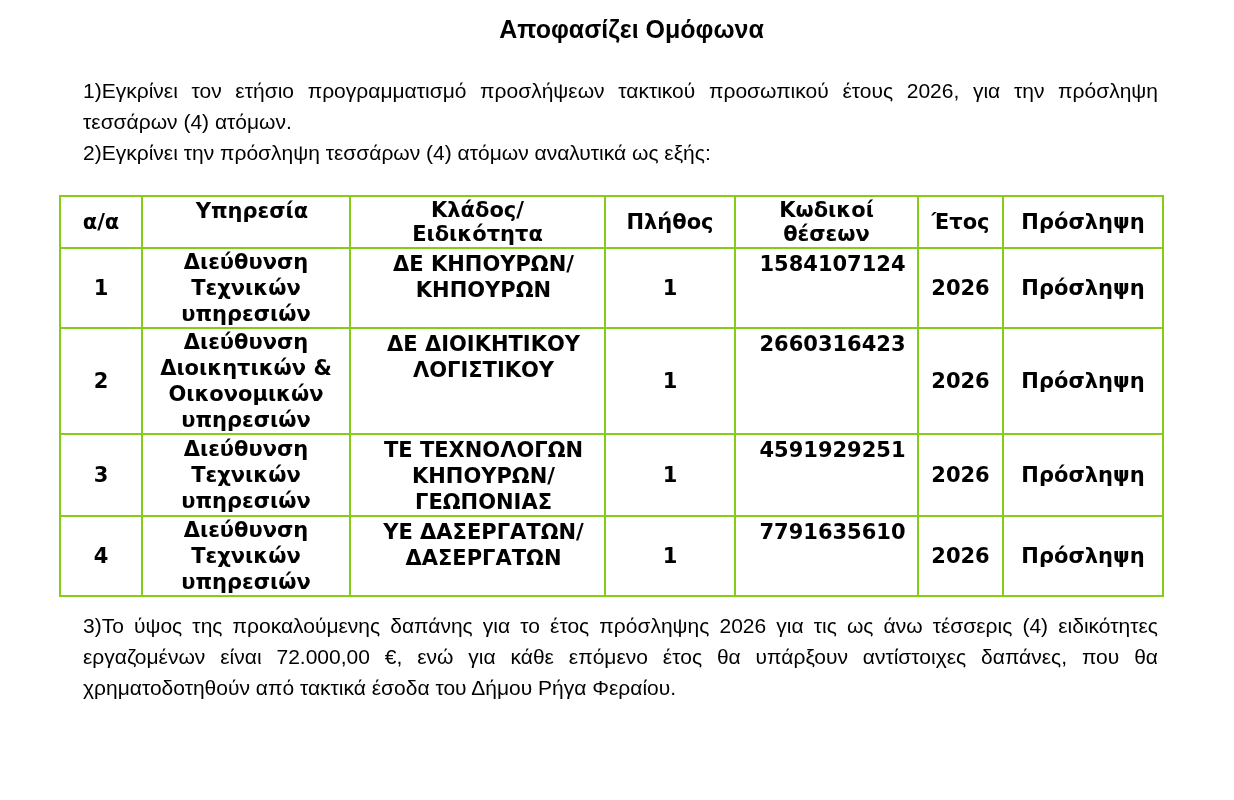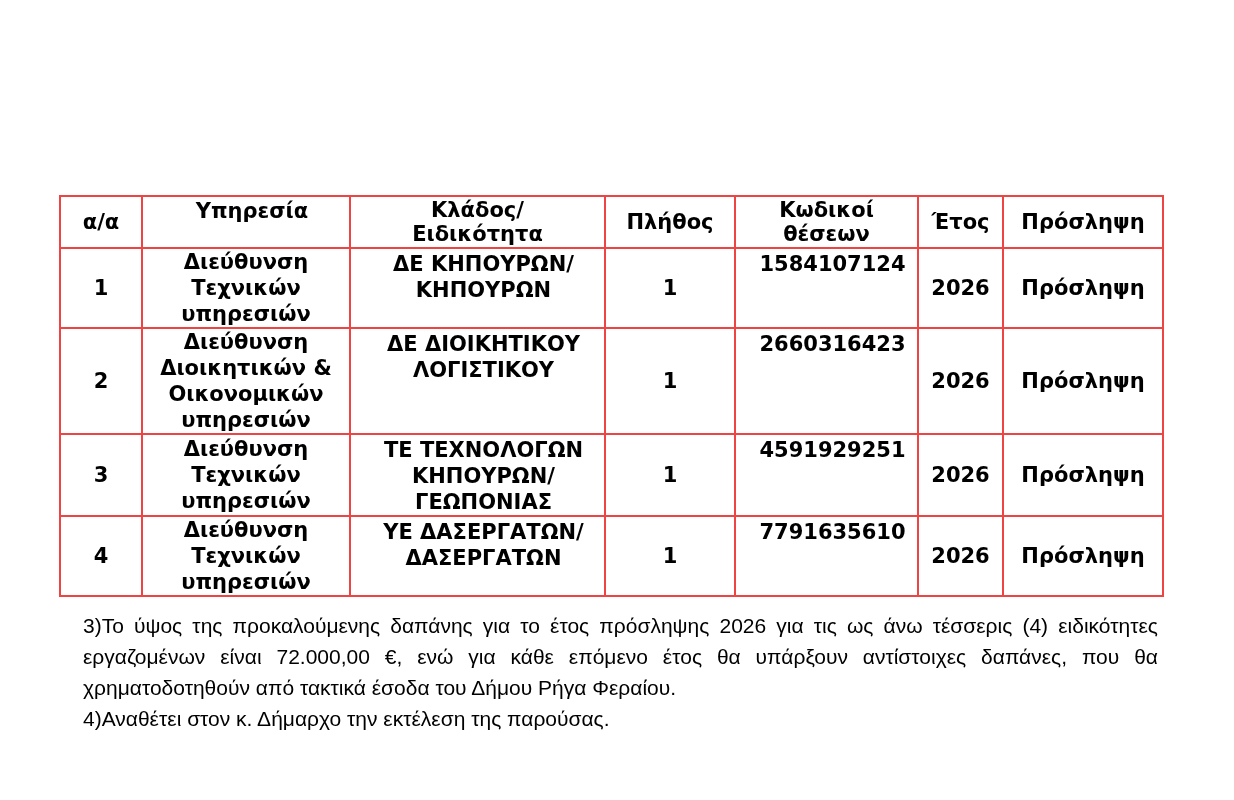--- a/index.html
+++ b/index.html
@@ -44,21 +44,21 @@
     position: absolute;
     top: 195px;
     left: 59px;
     width: 1103px;
     border-collapse: collapse;
     table-layout: fixed;
     font-family: "DejaVu Sans", sans-serif;
     font-weight: bold;
   }
   .hiring-table th, .hiring-table td {
-    border: 2px solid #ef4444;
+    border: 2px solid #84cc16;
     text-align: center;
     font-size: 21px;
     white-space: pre-line;
     padding: 0 4px;
     vertical-align: middle;
     overflow: hidden;
   }
   .hiring-table thead th {
     height: 48px;
     line-height: 24px;
@@ -71,22 +71,25 @@
     vertical-align: top;
     padding-top: 2px;
     padding-left: 16px;
   }
 </style>
 </head>
 <body>
 
 <div class="page">
 
+  <div class="doc-title">Αποφασίζει Ομόφωνα</div>
 
   <div class="intro">
+    <p>1)Εγκρίνει τον ετήσιο προγραμματισμό προσλήψεων τακτικού προσωπικού έτους 2026, για την πρόσληψη τεσσάρων (4) ατόμων.</p>
+    <p>2)Εγκρίνει την πρόσληψη τεσσάρων (4) ατόμων αναλυτικά ως εξής:</p>
   </div>
 
   <table class="hiring-table">
     <colgroup>
       <col style="width:82px">
       <col style="width:208px">
       <col style="width:255px">
       <col style="width:130px">
       <col style="width:183px">
       <col style="width:85px">
@@ -154,16 +157,15 @@
         <td>1</td>
         <td class="va-top">7791635610</td>
         <td>2026</td>
         <td>Πρόσληψη</td>
       </tr>
     </tbody>
   </table>
 
   <div class="closing">
     <p>3)Το ύψος της προκαλούμενης δαπάνης για το έτος πρόσληψης 2026 για τις ως άνω τέσσερις (4) ειδικότητες εργαζομένων είναι 72.000,00 €, ενώ για κάθε επόμενο έτος θα υπάρξουν αντίστοιχες δαπάνες, που θα χρηματοδοτηθούν από τακτικά έσοδα του Δήμου Ρήγα Φεραίου.</p>
-    <p>4)Αναθέτει στον κ. Δήμαρχο την εκτέλεση της παρούσας.</p>
   </div>
 
 </div>
 
 </body></html>

